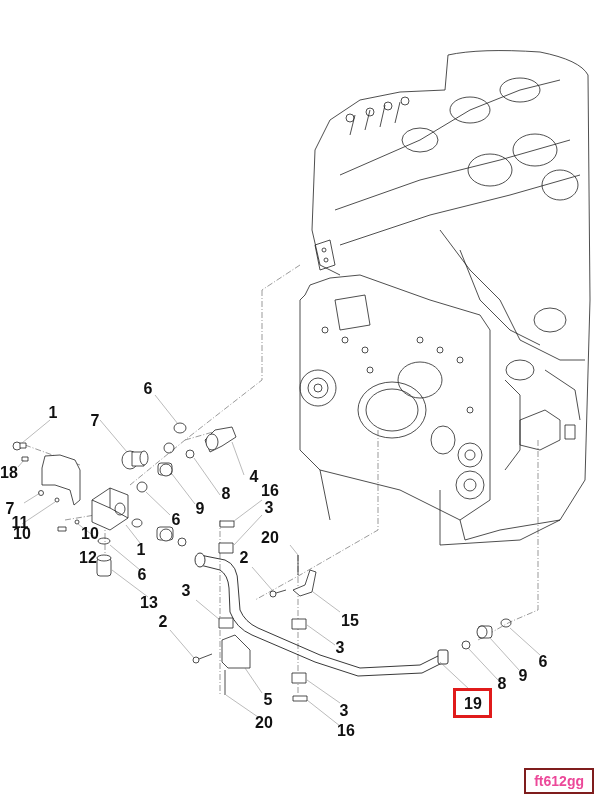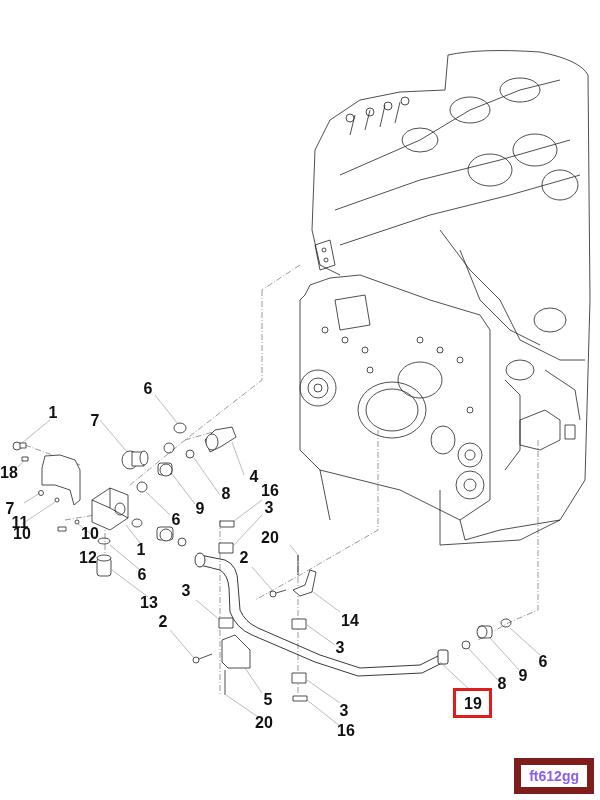--- a/index.html
+++ b/index.html
@@ -3,23 +3,23 @@
 <meta charset="utf-8">
 <style>
   html, body { margin: 0; padding: 0; background: #ffffff; }
   body { width: 600px; height: 800px; position: relative; overflow: hidden;
          font-family: "Liberation Sans", sans-serif; }
   #diagram { position: absolute; left: 0; top: 0; width: 600px; height: 800px; }
   .callout { position: absolute; font-family: "Liberation Sans", sans-serif; font-weight: bold;
              font-size: 16px; color: #111; line-height: 1; transform: translate(-50%, -50%);
              white-space: nowrap; }
   .highlight-box { position: absolute; border: 3px solid #e01b1b; box-sizing: border-box; }
-  .figure-id { position: absolute; right: 6px; bottom: 6px; border: 7px solid #7f1d1d;
+  .figure-id { position: absolute; right: 6px; bottom: 6px; border: 2px solid #7f1d1d;
                padding: 3px 8px; font-family: "Liberation Sans", sans-serif; font-weight: bold;
-               font-size: 14px; color: #8b5cf6; background: #fff; }
+               font-size: 14px; color: #ec4899; background: #fff; }
   svg line, svg path, svg rect, svg ellipse, svg circle, svg polyline, svg polygon { vector-effect: non-scaling-stroke; }
 </style>
 </head>
 <body>
 
 <svg id="diagram" viewBox="0 0 600 800" xmlns="http://www.w3.org/2000/svg">
 
   <g fill="none" stroke="#222" stroke-width="0.8">
 
     <path d="M448,55 Q480,48 540,52 Q580,60 588,75 L590,300 L585,480 L560,520 L500,530"></path>
@@ -242,21 +242,21 @@
 <div class="callout" style="left:148px;top:389px;">6</div>
 <div class="callout" style="left:141px;top:550px;">1</div>
 <div class="callout" style="left:176px;top:520px;">6</div>
 <div class="callout" style="left:200px;top:509px;">9</div>
 <div class="callout" style="left:226px;top:494px;">8</div>
 <div class="callout" style="left:254px;top:477px;">4</div>
 <div class="callout" style="left:270px;top:491px;">16</div>
 <div class="callout" style="left:269px;top:508px;">3</div>
 <div class="callout" style="left:270px;top:538px;">20</div>
 <div class="callout" style="left:244px;top:558px;">2</div>
-<div class="callout" style="left:350px;top:621px;">14</div>
+<div class="callout" style="left:350px;top:621px;">15</div>
 <div class="callout" style="left:186px;top:591px;">3</div>
 <div class="callout" style="left:163px;top:622px;">2</div>
 <div class="callout" style="left:340px;top:648px;">3</div>
 <div class="callout" style="left:268px;top:700px;">5</div>
 <div class="callout" style="left:264px;top:723px;">20</div>
 <div class="callout" style="left:344px;top:711px;">3</div>
 <div class="callout" style="left:346px;top:731px;">16</div>
 <div class="callout" style="left:543px;top:662px;">6</div>
 <div class="callout" style="left:523px;top:676px;">9</div>
 <div class="callout" style="left:502px;top:684px;">8</div>

